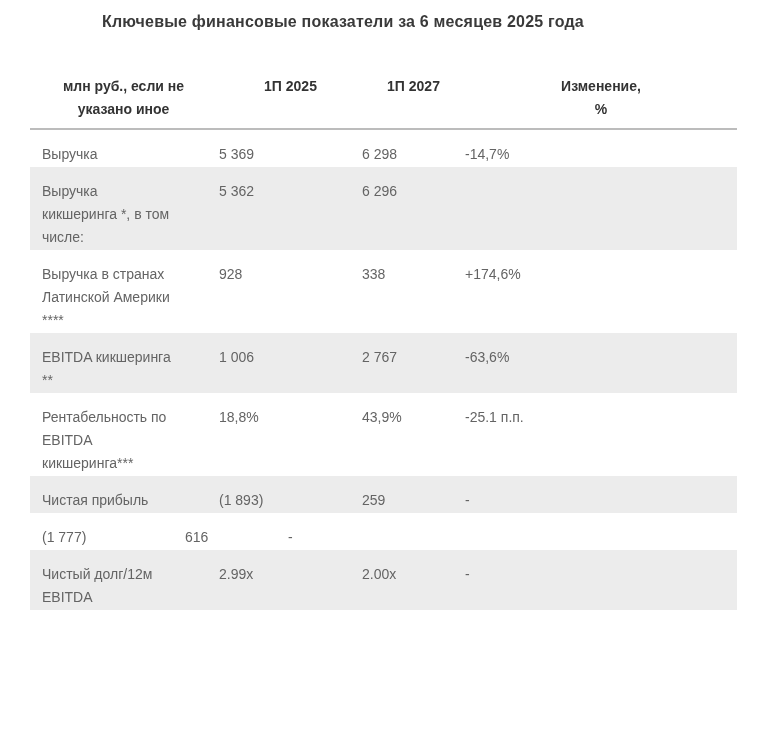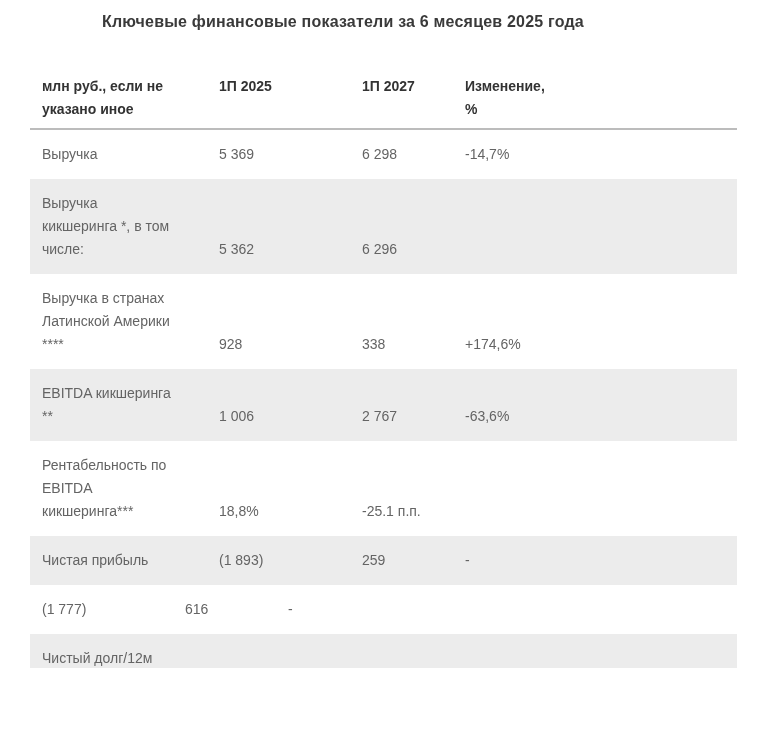--- a/index.html
+++ b/index.html
@@ -24,32 +24,32 @@
     letter-spacing: 0.2px;
   }
   .table {
     margin: 0 21px 0 30px; 
   }
   .header-row {
     display: flex;
     margin-top: 44px;
     padding: 0 0 7px 12px;
     border-bottom: 2px solid #bcbcbc;
+    text-align: center;
   }
   .header-row .cell {
     font-size: 14px;
     font-weight: bold;
     color: #333333;
     line-height: 23px;
     white-space: pre-line;
   }
   .row {
     display: flex;
-    padding: 13px 0 13px 12px;
-    align-items: flex-end;
+    padding: 13px 0 1px 12px;
   }
   .row.shaded {
     background: #ececec;
   }
   .cell {
     box-sizing: border-box;
     font-size: 14px;
     line-height: 23px;
     color: #646464;
   }
@@ -106,20 +106,21 @@
       <div class="cell c2">1 006</div>
       <div class="cell c3">2 767</div>
       <div class="cell c4">-63,6%</div>
     </div>
 
     <div class="row">
       <div class="cell c1">Рентабельность по
 EBITDA
 кикшеринга***</div>
       <div class="cell c2">18,8%</div>
+      <div class="cell c3">43,9%</div>
       <div class="cell c4">-25.1 п.п.</div>
     </div>
 
     <div class="row shaded">
       <div class="cell c1">Чистая прибыль</div>
       <div class="cell c2">(1 893)</div>
       <div class="cell c3">259</div>
       <div class="cell c4">-</div>
     </div>
 

